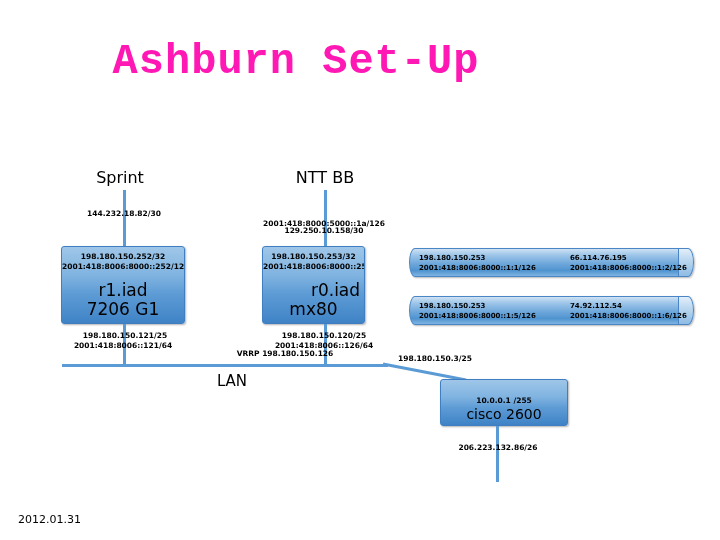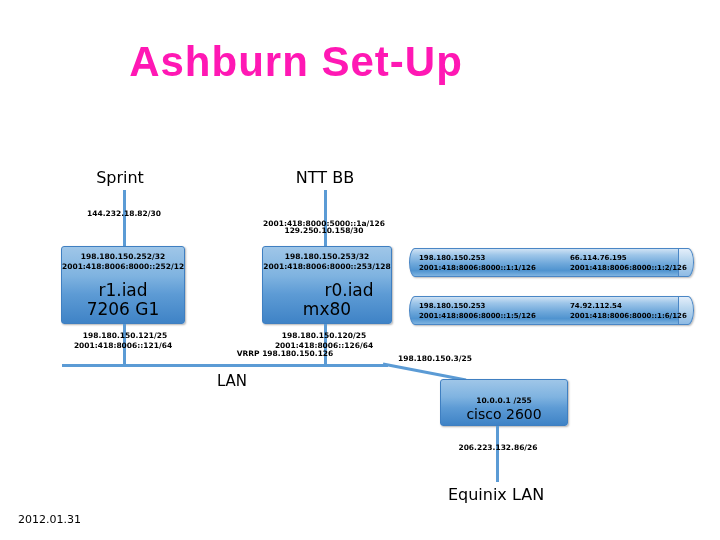--- a/index.html
+++ b/index.html
@@ -20,21 +20,21 @@
     width: 720px;
     height: 540px;
   }
   .abs { position: absolute; }
 
   
   #title {
     left: 0; top: 38px;
     width: 592px;
     text-align: center;
-    font-family: Liberation Sans, sans-serif;
+    font-family: Liberation Mono, monospace;
     font-size: 42px;
     font-weight: bold;
     letter-spacing: 1px;
     color: #ff18b4;
     white-space: nowrap;
   }
 
   
   .provider-label {
     font-size: 16px;
@@ -167,21 +167,21 @@
   <div class="abs link-label" style="left:254px; top:226px; width:140px;">129.250.10.158/30</div>
   <div class="abs link-label" style="left:254px; top:219px; width:140px;">2001:418:8000:5000::1a/126</div>
 
   <div class="abs node-box" style="left:61px; top:246px; width:124px; height:78px;">
     <div class="node-head">198.180.150.252/32</div>
     <div class="node-head" style="padding-top:0;">2001:418:8006:8000::252/128</div>
     <div class="node-name" style="margin-top:8px;">r1.iad</div>
     <div class="node-name second">7206 G1</div>
   </div>
 
-  <div class="abs node-box" style="left:262px; top:246px; width:130px; height:78px;">
+  <div class="abs node-box" style="left:262px; top:246px; width:103px; height:78px;">
     <div class="node-head">198.180.150.253/32</div>
     <div class="node-head" style="padding-top:0;">2001:418:8006:8000::253/128</div>
     <div class="node-name" style="margin-top:8px;padding-left:44px;">r0.iad</div>
     <div class="node-name second">mx80</div>
   </div>
 
   <div class="abs vline" style="left:123px; top:324px; height:41px;"></div>
 
   <div class="abs vline" style="left:324px; top:324px; height:41px;"></div>
 
@@ -221,17 +221,16 @@
 
   <div class="abs node-box" style="left:440px; top:379px; width:128px; height:47px;">
     <div class="node-head" style="font-size:7.5px; padding-top:16px;">10.0.0.1 /255</div>
     <div class="node-name" style="font-size:14px; line-height:16px;">cisco 2600</div>
   </div>
 
   <div class="abs vline" style="left:496px; top:426px; height:56px;"></div>
 
   <div class="abs link-label" style="left:438px; top:443px; width:120px;">206.223.132.86/26</div>
 
-  <div class="abs provider-label" style="left:416px; top:485px; width:160px;">Equinix LAN</div>
 
   <div class="abs" id="date-stamp">2012.01.31</div>
 
 </div>
 
 </body></html>

